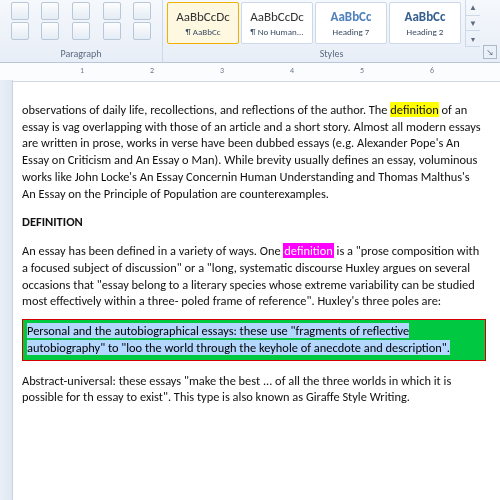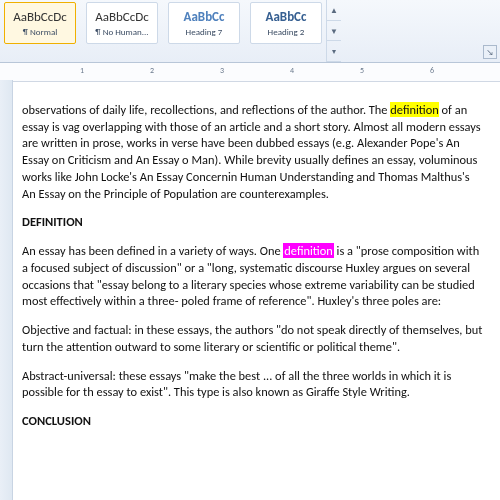--- a/index.html
+++ b/index.html
@@ -2,21 +2,21 @@
 <html><head>
 <meta charset="utf-8">
 <style>
 html,body{margin:0;padding:0;width:500px;height:500px;overflow:hidden;font-family:Calibri,Arial,sans-serif;background:#fff}
 .ribbon{background:linear-gradient(#f5f8fc,#e8eef7);border-bottom:1px solid #b8c6d8;height:62px;display:flex;position:relative}
 .para-group{width:150px;border-right:1px solid #cdd9e8;display:flex;flex-direction:column;align-items:center;padding:2px 6px 0}
 .para-icons{display:flex;gap:3px;flex-wrap:wrap;width:100%;margin-bottom:2px;justify-content:space-around}
 .ribbon-small-icon{width:16px;height:16px;background:linear-gradient(#fdfdfd,#e4ecf5);border:1px solid #b9c8d9;border-radius:2px;display:flex;align-items:center;justify-content:center}
 .group-label{font-size:10px;color:#5b6b80;margin-top:auto;margin-bottom:2px}
 .styles-group{flex:1;display:flex;flex-direction:column;position:relative}
-.style-tiles{display:flex;gap:10px;padding:2px 4px 0;overflow:hidden}
+.style-tiles{display:flex;gap:2px;padding:2px 4px 0;overflow:hidden}
 .style-tile{width:70px;height:40px;background:#fff;border:1px solid #cdd9e8;border-radius:2px;display:flex;flex-direction:column;align-items:center;justify-content:center;font-size:9px;color:#3b4c63}
 .style-tile.sel{border:1px solid #f0b000;background:#fff8e1}
 .style-preview{font-size:13px;color:#333;margin-bottom:2px}
 .style-scroll{width:14px;display:flex;flex-direction:column;border-left:1px solid #cdd9e8}
 .style-scroll div{flex:1;border-bottom:1px solid #cdd9e8;display:flex;align-items:center;justify-content:center;font-size:8px;color:#5b6b80}
 .ruler{height:18px;background:#fbfcfe;border-bottom:1px solid #d0d8e4;display:flex;align-items:center;font-size:8px;color:#6b7a8d;padding-left:32px;position:relative}
 .ruler-num{position:absolute;top:2px}
 .left-gutter{background:linear-gradient(to right,#e9eff7,#dfe8f2);width:12px;position:absolute;left:0;top:80px;bottom:0;border-right:1px solid #c8d4e3}
 .doc{padding:8px 14px 40px 22px;font-size:12.4px;color:#111;line-height:1.35}
 .doc p{margin:12px 0 9px 0}
@@ -24,46 +24,65 @@
 .hl-magenta{background:#ff00ff;color:#fff;padding:0 1px}
 .hl-green-block{background:#00c840;border:1.5px solid #d40000;padding:3px 4px;margin:4px 0 8px;color:#000}
 .heading{font-weight:700;font-size:12.5px;margin:10px 0 8px}
 .dialog-launcher{position:absolute;right:3px;bottom:3px;width:12px;height:12px;border:1px solid #aab9cc;background:#eaf0f8;font-size:8px;display:flex;align-items:center;justify-content:center;color:#5b6b80}
 .selection{background:#b4d7ff}
 </style>
 </head>
 <body>
 
 <div class="ribbon">
+  <div class="para-group">
+    <div class="para-icons">
+      <div class="ribbon-small-icon"></div>
+      <div class="ribbon-small-icon"></div>
+      <div class="ribbon-small-icon"></div>
+      <div class="ribbon-small-icon"></div>
+      <div class="ribbon-small-icon"></div>
+    </div>
+    <div class="para-icons">
+      <div class="ribbon-small-icon"></div>
+      <div class="ribbon-small-icon"></div>
+      <div class="ribbon-small-icon"></div>
+      <div class="ribbon-small-icon"></div>
+      <div class="ribbon-small-icon"></div>
+    </div>
+    <div class="group-label">Paragraph</div>
+    <div class="dialog-launcher">↘</div>
+  </div>
   <div class="styles-group">
     <div style="display:flex;flex:1">
       <div class="style-tiles">
         <div class="style-tile sel">
           <div class="style-preview">AaBbCcDc</div>
-          <div>¶ Normal</div>
+          <div>¶ AaBbCc</div>
         </div>
         <div class="style-tile">
           <div class="style-preview">AaBbCcDc</div>
           <div>¶ No Human...</div>
         </div>
         <div class="style-tile">
           <div class="style-preview" style="color:#4f81bd;font-weight:600">AaBbCc</div>
           <div>Heading 7</div>
         </div>
         <div class="style-tile">
           <div class="style-preview" style="color:#365f91;font-weight:700">AaBbCc</div>
           <div>Heading 2</div>
         </div>
       </div>
       <div class="style-scroll">
         <div>▲</div>
         <div>▼</div>
         <div>▾</div>
       </div>
     </div>
+    <div class="group-label" style="text-align:center">Styles</div>
     <div class="dialog-launcher">↘</div>
   </div>
 </div>
 
 <div class="ruler">
   <span class="ruler-num" style="left:80px">1</span>
   <span class="ruler-num" style="left:150px">2</span>
   <span class="ruler-num" style="left:220px">3</span>
   <span class="ruler-num" style="left:290px">4</span>
   <span class="ruler-num" style="left:360px">5</span>
@@ -81,22 +100,23 @@
     <span>Human Understanding and Thomas Malthus's An Essay on the Principle of Population are</span>
     <span>counterexamples.</span>
   </p>
   <p class="heading">DEFINITION</p>
   <p>
     <span>An essay has been defined in a variety of ways. One </span><span class="hl-magenta">definition</span><span> is a "prose composition with a focused</span>
     <span>subject of discussion" or a "long, systematic discourse Huxley argues on several occasions that "essay</span>
     <span>belong to a literary species whose extreme variability can be studied most effectively within a three-</span>
     <span>poled frame of reference". Huxley's three poles are:</span>
   </p>
-  <p>
-    <span>Objective and factual: in these essays, the authors "do not speak directly of themselves, but turn the</span>
-    <span>attention outward to some literary or scientific or political theme".</span>
-  </p>
+  <div class="hl-green-block">
+    <span class="selection">
+      <span>Personal and the autobiographical essays: these use "fragments of reflective autobiography" to "loo</span>
+      <span>the world through the keyhole of anecdote and description".</span>
+    </span>
+  </div>
   <p>
     <span>Abstract-universal: these essays "make the best ... of all the three worlds in which it is possible for th</span>
     <span>essay to exist". This type is also known as Giraffe Style Writing.</span>
   </p>
-  <p class="heading">CONCLUSION</p>
 </div>
 
 </body></html>

